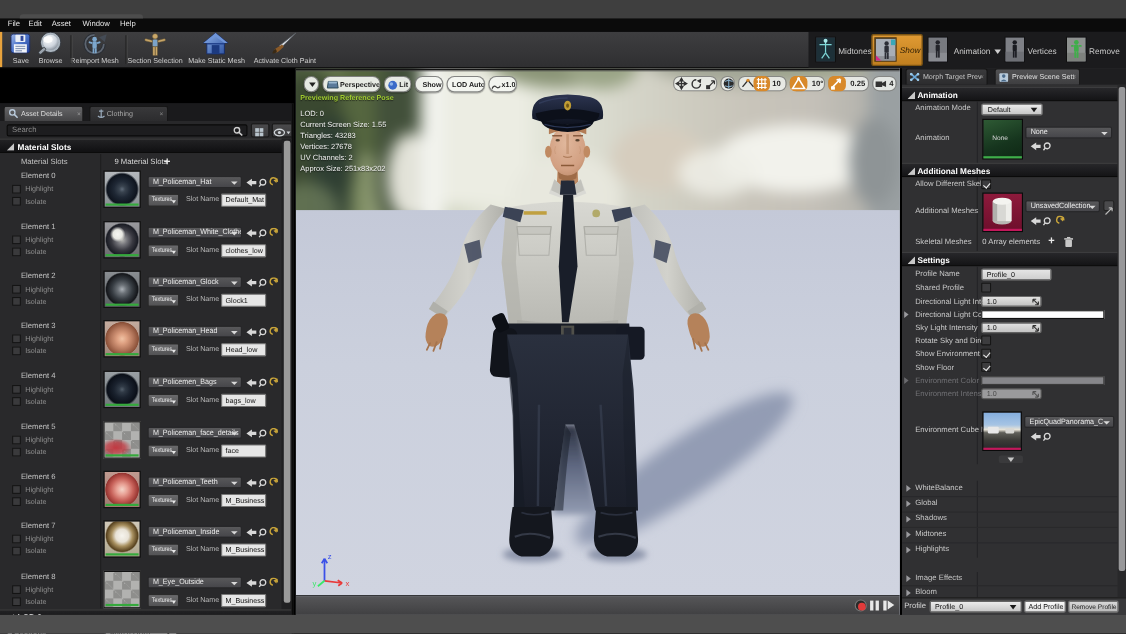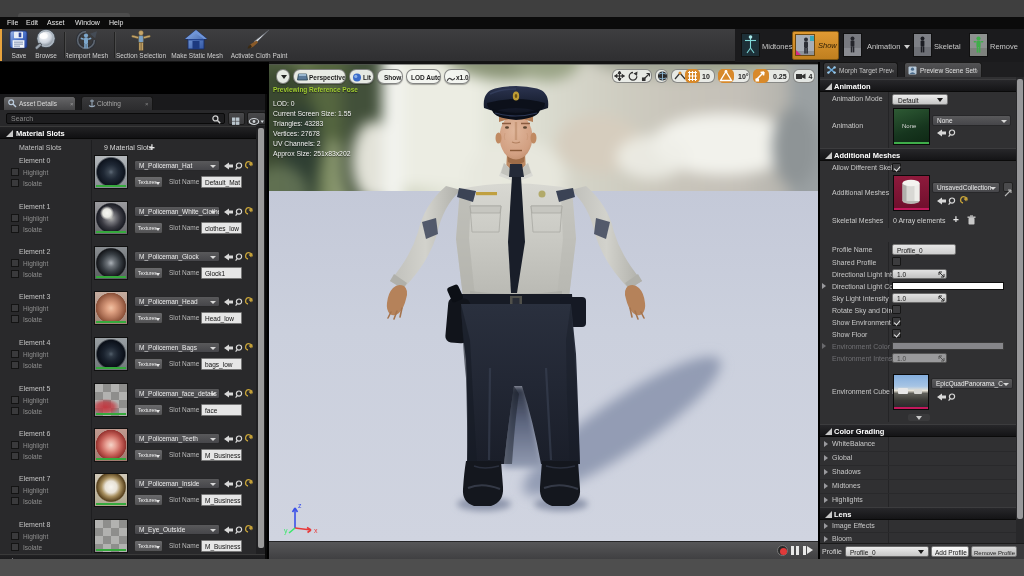--- a/index.html
+++ b/index.html
@@ -204,21 +204,21 @@
  <div class="modeicon" style="left:913px;"><svg width="17" height="22" viewBox="0 0 17 22">
           <rect width="17" height="22" fill="#7e8086"></rect>
           <rect x="0" y="13" width="17" height="9" fill="#6e7076"></rect>
           <g fill="#1b1c22">
             <circle cx="8.5" cy="4.5" r="2"></circle>
             <rect x="6.6" y="6.6" width="3.8" height="6" rx="1"></rect>
             <rect x="6.8" y="12.4" width="1.5" height="6"></rect>
             <rect x="8.8" y="12.4" width="1.5" height="6"></rect>
           </g>
         </svg></div>
- <div class="modelbl" style="left:934px;">Skeletal</div>
+ <div class="modelbl" style="left:934px;">Vertices</div>
  <div class="modeicon" style="left:969px;"><svg width="17" height="22" viewBox="0 0 17 22">
           <rect width="17" height="22" fill="#8e9290"></rect>
           <rect x="0" y="14" width="17" height="8" fill="#7e827e"></rect>
           <g fill="#3fae4a">
             <circle cx="8.5" cy="4.5" r="2.1"></circle>
             <rect x="6.4" y="6.7" width="4.2" height="6.2" rx="1"></rect>
             <rect x="3.6" y="7" width="2.6" height="1.6" rx="0.8"></rect>
             <rect x="10.8" y="7" width="2.6" height="1.6" rx="0.8"></rect>
             <rect x="6.7" y="12.6" width="1.6" height="6"></rect>
             <rect x="8.8" y="12.6" width="1.6" height="6"></rect>
@@ -821,20 +821,21 @@
       </svg>
  <div class="rlab" style="top:155px;">Skeletal Meshes</div>
  <div class="abs" style="left:73px;top:155px;font-size:7px;color:#d0d0d0;">0 Array elements</div>
  <div class="abs" style="left:133px;top:152px;font-size:10px;color:#e8e8e8;font-weight:bold;">+</div>
  <svg class="abs" style="left:147px;top:153px;" width="9" height="10" viewBox="0 0 9 10">
         <rect x="1.5" y="3" width="6" height="6.5" rx="0.8" fill="#c8c8c8"></rect>
         <rect x="0.5" y="1.5" width="8" height="1.4" fill="#c8c8c8"></rect>
         <rect x="3" y="0.4" width="3" height="1.2" fill="#c8c8c8"></rect>
       </svg>
 
+ <div class="rhead" style="top:167px;">Settings</div>
  <div class="abs" style="left:68px;top:180px;width:1px;height:180px;background:#242426;"></div>
  <div class="rlab" style="top:184px;">Profile Name</div>
  <div class="abs" style="left:72px;top:182px;width:64px;height:11px;background:linear-gradient(#e6e6e6,#cecece);border:1px solid #777;border-radius:2px;font-size:6.5px;color:#111;padding:2px 0 0 4px;">Profile_0</div>
  <div class="rlab" style="top:197px;">Shared Profile</div>
  <div class="rcb" style="top:195px;"></div>
  <div class="rlab" style="top:209px;">Directional Light Inten</div>
  <div class="spin" style="top:207px;">1.0<i><svg width="7" height="7" viewBox="0 0 7 7">
             <path d="M1 1 L6 6 M6 6 L6 3 M6 6 L3 6 M1 1 L1 4 M1 1 L4 1" stroke="#333" stroke-width="1" fill="none"></path>
           </svg></i></div>
  <div class="exp" style="left:2px;top:221px;"></div>
@@ -869,38 +870,36 @@
       </div>
  <svg class="abs" style="left:116px;top:330px;" width="22" height="10" viewBox="0 0 22 10">
         <path d="M1 5 L6 1.5 L6 3.5 L10 3.5 L10 6.5 L6 6.5 L6 8.5 Z" fill="#d8d8d8"></path>
         <circle cx="16" cy="4.6" r="2.6" fill="none" stroke="#d8d8d8" stroke-width="1.2"></circle>
         <line x1="14" y1="6.8" x2="12.6" y2="8.6" stroke="#d8d8d8" stroke-width="1.2"></line>
       </svg>
  <div class="abs" style="left:88px;top:352px;width:22px;height:7px;background:#3a3a3c;border-radius:2px;">
         <span style="position:absolute;left:8px;top:1.5px;border-left:3px solid transparent;border-right:3px solid transparent;border-top:4px solid #c8c8c8;"></span>
       </div>
 
- <div class="rhead" style="top:362px;">Color Grading</div>
  <div class="abs" style="left:68px;top:375px;width:1px;height:70px;background:#242426;"></div>
  <div class="exp" style="top:379px;"></div>
       <div class="rlab" style="top:378px;">WhiteBalance</div>
  <div class="abs rrow" style="top:389px;"></div>
  <div class="exp" style="top:393px;"></div>
       <div class="rlab" style="top:392px;">Global</div>
  <div class="abs rrow" style="top:403px;"></div>
  <div class="exp" style="top:407px;"></div>
       <div class="rlab" style="top:406px;">Shadows</div>
  <div class="abs rrow" style="top:417px;"></div>
  <div class="exp" style="top:421px;"></div>
       <div class="rlab" style="top:420px;">Midtones</div>
  <div class="abs rrow" style="top:431px;"></div>
  <div class="exp" style="top:435px;"></div>
       <div class="rlab" style="top:434px;">Highlights</div>
 
- <div class="rhead" style="top:445px;">Lens</div>
  <div class="abs" style="left:68px;top:458px;width:1px;height:24px;background:#242426;"></div>
  <div class="exp" style="top:461px;"></div>
       <div class="rlab" style="top:460px;">Image Effects</div>
  <div class="abs rrow" style="top:470px;"></div>
  <div class="exp" style="top:474px;"></div>
       <div class="rlab" style="top:473px;">Bloom</div>
 
  <div class="abs" style="left:0;top:481px;width:204px;height:16px;background:#39393b;border-top:1px solid #1a1a1a;">
   <div class="abs" style="left:2px;top:4px;font-size:7px;color:#d8d8d8;">Profile</div>
   <div class="abs" style="left:25px;top:2px;width:84px;height:11px;background:linear-gradient(#ececec,#c6c6c6);border:1px solid #666;border-radius:2px;font-size:6.5px;color:#111;padding:2px 0 0 4px;">Profile_0<span style="position:absolute;right:4px;top:3px;border-left:3.5px solid transparent;border-right:3.5px solid transparent;border-top:4px solid #1a1a1a;"></span></div>

